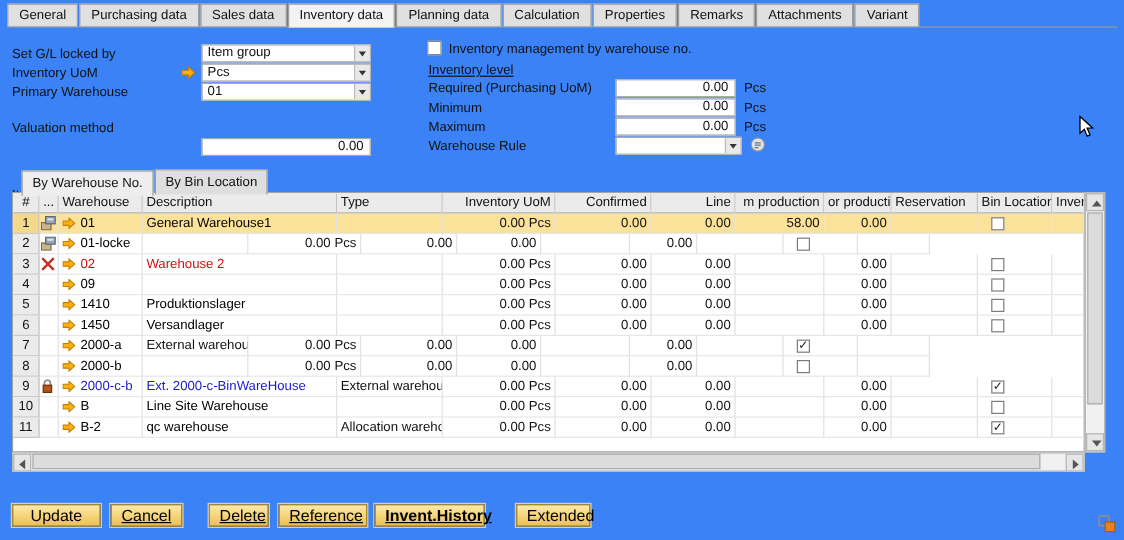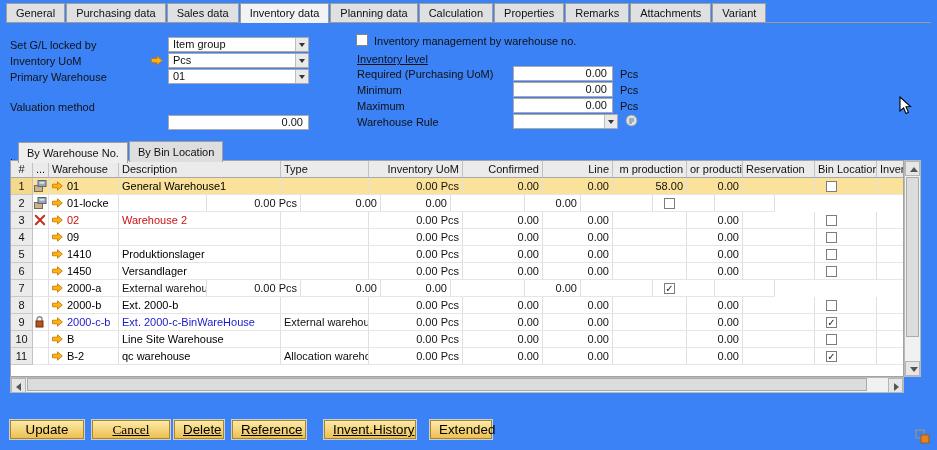--- a/index.html
+++ b/index.html
@@ -299,21 +299,20 @@
         </div>
         <div class="g-row">
           <div class="g-c g-num" style="width:22px">8</div>
           <div class="g-c" style="width:16px;padding:0 1px"></div>
           <div class="g-c" style="width:70px;color:#000">
             <svg class="lnk" width="11" height="10" viewBox="0 0 11 10">
               <path d="M0.5 3.2 h5 V0.8 L10.3 5 L5.5 9.2 V6.8 h-5 Z" fill="#ffb013" stroke="#c47e00" stroke-width="0.9"></path>
             </svg>
             <span>2000-b</span>
           </div>
-          <div class="g-c" style="width:162px;color:#000">Ext. 2000-b</div>
           <div class="g-c" style="width:88px"></div>
           <div class="g-c r" style="width:94px">0.00 Pcs</div>
           <div class="g-c r" style="width:80px">0.00</div>
           <div class="g-c r" style="width:70px">0.00</div>
           <div class="g-c r" style="width:74px"></div>
           <div class="g-c r" style="width:56px">0.00</div>
           <div class="g-c" style="width:72px"></div>
           <div class="g-c" style="width:62px">
             <span class="cb"></span>
           </div>
@@ -399,24 +398,24 @@
     <span class="sbtn sb-dn"></span>
   </div>
 
   <div class="hscroll">
     <span class="sbtn sb-lf"></span>
     <span class="hthumb"></span>
     <span class="sbtn sb-rt"></span>
   </div>
 
   <button class="btn" style="left:10px;  width:74px;">Update</button>
-  <button class="btn u" style="left:92px;  width:78px;font-family:Liberation Serif, serif;">Cancel</button>
+  <button class="btn u" style="left:92px;  width:60px;">Cancel</button>
   <button class="btn u" style="left:174px; width:50px;">Delete</button>
   <button class="btn u" style="left:232px; width:74px;">Reference</button>
-  <button class="btn u" style="left:324px; width:92px;">Invent.History</button>
+  <button class="btn u" style="left:312px; width:92px;font-weight:bold;">Invent.History</button>
   <button class="btn" style="left:430px; width:62px;">Extended</button>
 
   <svg class="corner" width="15" height="15" viewBox="0 0 15 15">
     <rect x="1" y="1" width="8" height="8" fill="none" stroke="#8e8e8e" stroke-width="1.4"></rect>
     <rect x="6" y="6" width="8" height="8" fill="#e8821e" stroke="#a85a0c"></rect>
   </svg>
 
   <svg class="cursor" width="13" height="19" viewBox="0 0 13 19">
     <path d="M1 1 L1 15 L4.6 11.8 L7 17.5 L9.4 16.4 L7 10.8 L11.5 10.6 Z" fill="#fff" stroke="#000" stroke-width="1.1"></path>
   </svg>

